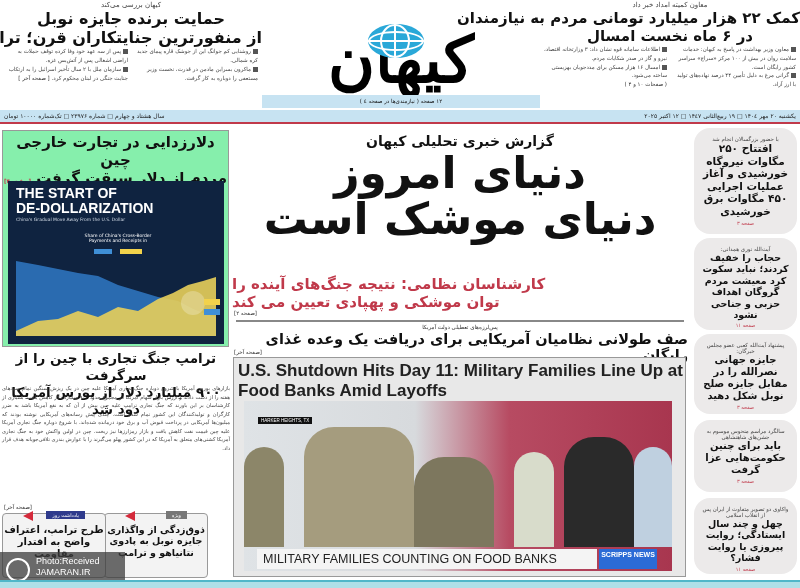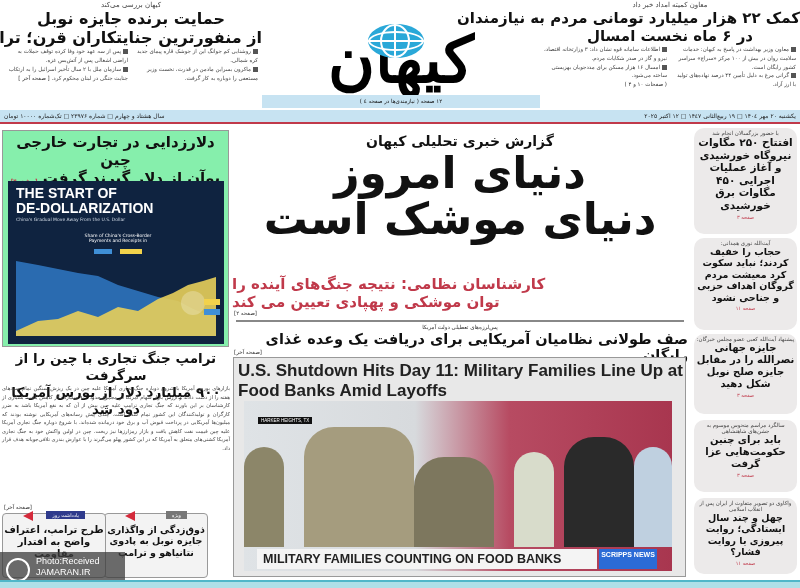--- a/index.html
+++ b/index.html
@@ -27,35 +27,35 @@
 
 #dedollar{left:2px;top:130px;width:227px;height:217px;border:1px solid #999;background:#86efac}
 .chart{position:absolute;left:5px;top:50px;width:216px;height:163px;background:#0f2340}
 .chart-title{position:absolute;left:8px;top:5px;font-size:14px;font-weight:bold;color:#fff;line-height:1.05;font-family:"Liberation Sans",sans-serif}
 .chart-sub{position:absolute;left:8px;top:36px;font-size:4.5px;color:#cfd8e3}
 .chart-note{position:absolute;right:8px;top:7px;width:52px;font-size:4px;color:#cfd8e3;line-height:1.4}
 .chart-inner-title{position:absolute;left:70px;top:52px;width:80px;font-size:4.5px;color:#fff;text-align:center}
 .leg1{position:absolute;left:86px;top:68px;width:18px;height:5px;background:#3f8fd6}
 .leg2{position:absolute;left:112px;top:68px;width:22px;height:5px;background:#f2d24b}
 
-.rbox{position:absolute;left:694px;width:103px;background:#eceaea;border-radius:10px;padding:2px}
+.rbox{position:absolute;left:694px;width:103px;background:#eceaea;border-radius:16px;padding:8px}
 .rbox .kicker{font-size:5.5px}
 .rbox .hl{font-size:10.5px}
 .rbox .pg{text-align:center;color:#c0394a;font-size:5px;margin-top:2px}
 
 #center-kicker{left:232px;top:133px;width:456px;font-size:14px;font-weight:bold;text-align:center}
 #center-main{left:232px;top:150px;width:456px;font-size:44px;font-weight:900;text-align:center;line-height:1.05;font-family:"DejaVu Sans",sans-serif}
 #center-sub{left:232px;top:275px;width:456px;font-size:15px;font-weight:bold;color:#c0394a;text-align:left;line-height:1.2}
 #food-kicker{left:232px;top:324px;width:456px;font-size:5.5px;text-align:center;color:#333}
 #food-hl{left:232px;top:331px;width:456px;font-size:14.5px;font-weight:bold;text-align:right}
 #video{left:233px;top:357px;width:453px;height:220px;border:1px solid #999;background:#e8e8e8}
 #video .en-title{position:absolute;left:4px;top:3px;font-family:"Liberation Sans",sans-serif;font-weight:bold;font-size:17px;color:#222;line-height:1.15}
 #video .frame{position:absolute;left:10px;top:43px;width:428px;height:170px;background:linear-gradient(90deg,#dfe3e6 0%,#d7dadd 40%,#b74b62 62%,#a8364f 100%);overflow:hidden}
 .crowd{position:absolute;bottom:24px;height:100px;background:#8a8266;border-radius:30px 30px 0 0}
-.lower{position:absolute;left:13px;bottom:2px;width:340px;height:20px;background:#f4f4f4;font-family:"Liberation Sans",sans-serif;font-weight:bold;font-size:12.5px;color:#222;padding-left:6px;line-height:20px}
+.lower{position:absolute;left:13px;bottom:2px;width:340px;height:20px;background:#f4f4f4;font-family:"Liberation Sans",sans-serif;font-weight:normal;font-size:12.5px;color:#222;padding-left:6px;line-height:20px}
 .scripps{position:absolute;left:355px;bottom:2px;width:58px;height:20px;background:#2b6bd6;color:#fff;font-family:"Liberation Sans",sans-serif;font-size:7px;font-weight:bold;text-align:center;line-height:9px;padding-top:1px}
 .loc{position:absolute;left:14px;top:16px;background:#111;color:#fff;font-size:4.5px;padding:1px 3px;font-family:"Liberation Sans",sans-serif}
 
 #trump-hl{left:0;top:350px;width:232px;font-size:13.5px;font-weight:bold;text-align:center;line-height:1.25}
 #trump-body{left:2px;top:384px;width:228px;font-size:5.2px;color:#444;line-height:1.65;direction:rtl;text-align:justify}
 
 .sbox{position:absolute;top:513px;height:65px;background:#f3f3f3;border:1px solid #999;border-radius:4px}
 .sbox .tag{position:absolute;top:-3px;right:20px;background:#2e3a8c;color:#fff;font-size:5px;padding:1px 6px}
 .sbox .tagred{position:absolute;top:-3px;right:72px;width:0;height:0;border-top:5px solid transparent;border-bottom:5px solid transparent;border-right:10px solid #d42a3b}
 .sbox .hl{font-size:11px;margin-top:10px}
@@ -110,21 +110,21 @@
 </div>
 
 <div id="infobar" class="abs">
   <span class="it" style="right:4px">یکشنبه ۲۰ مهر ۱۴۰٤ □ ۱۹ ربیع‌الثانی ۱۴٤۷ □ ۱۲ اکتبر ۲۰۲۵</span>
   <span class="it" style="left:4px">سال هشتاد و چهارم □ شماره ۲۳۹۷۶ □ تک‌شماره ۱۰۰۰۰ تومان</span>
 </div>
 
 <div id="dedollar" class="abs">
   <div class="hl rtl" style="font-size:15px;margin-top:2px">دلارزدایی در تجارت خارجی چین</div>
   <div class="rtl" style="text-align:center;font-size:15px;font-weight:bold;line-height:1.2">
-    <span>یوآن از دلار گیرند گرفت</span>
+    <span>مردم از دلار سبقت گرفت</span>
     <span class="pg" style="color:#c0394a">[صفحه ۴]</span>
   </div>
   <div class="chart">
     <div class="chart-title"><span>THE START OF</span><br><span>DE-DOLLARIZATION</span></div>
     <div class="chart-sub">China's Gradual Move Away From the U.S. Dollar</div>
     <div class="chart-note"></div>
     <div class="chart-inner-title">Share of China's Cross-Border Payments and Receipts in</div>
     <div class="leg1"></div>
     <div class="leg2"></div>
     <svg width="216" height="163" style="position:absolute;left:0;top:0">

